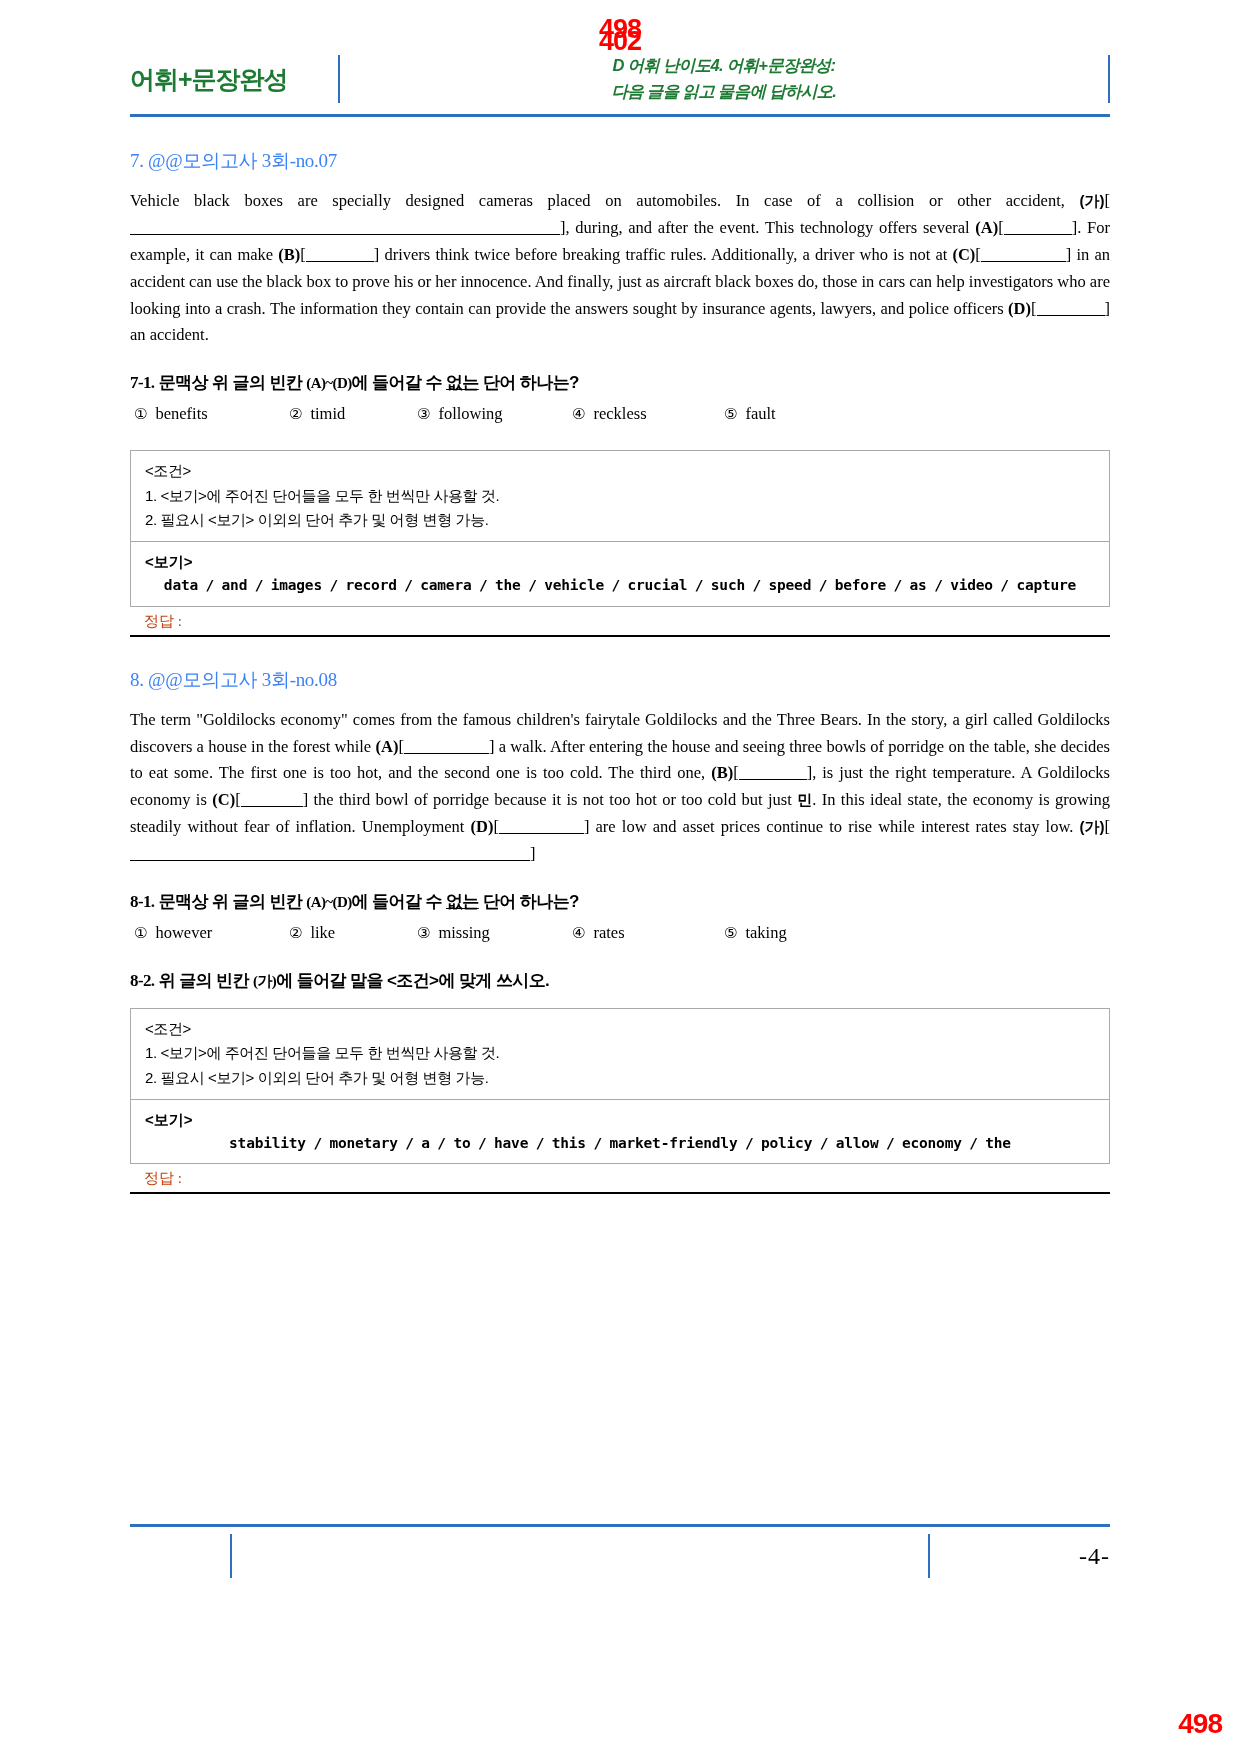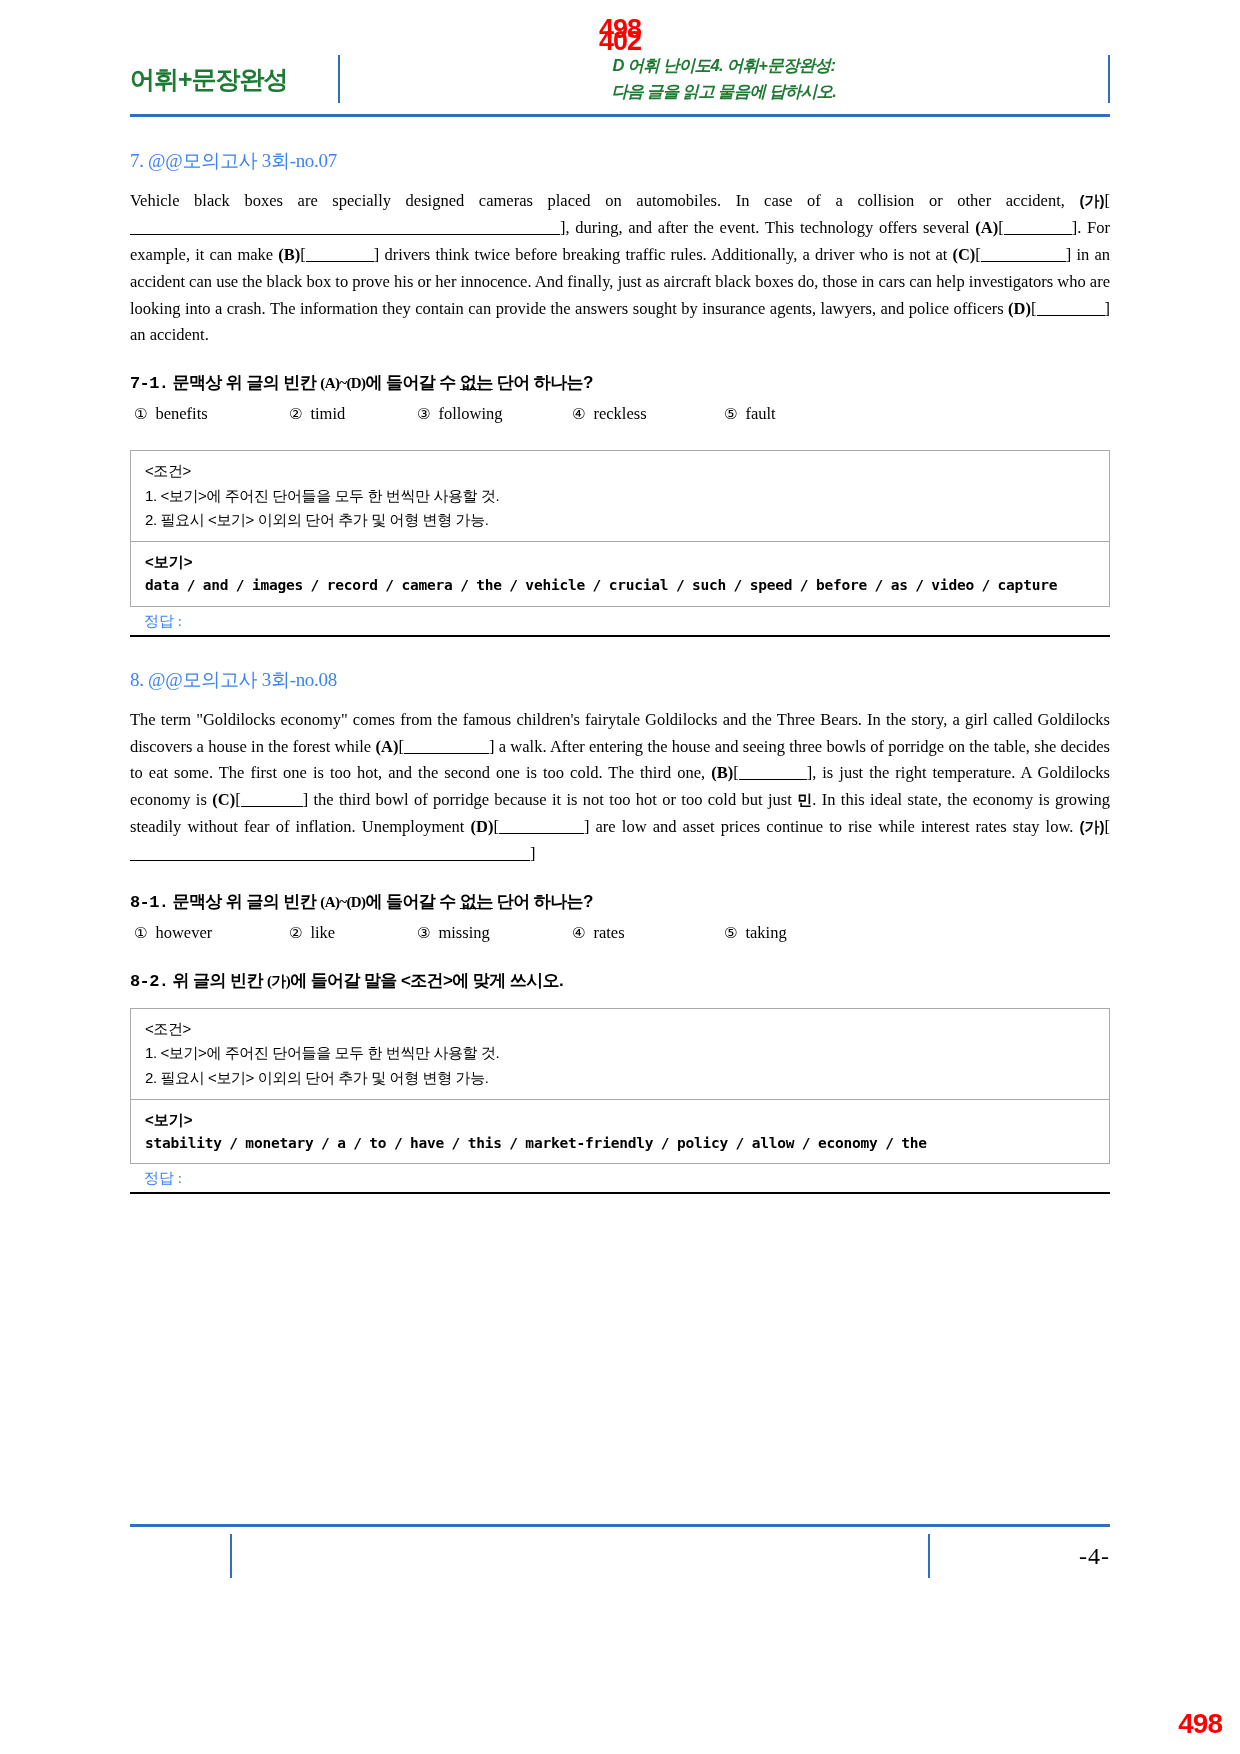--- a/index.html
+++ b/index.html
@@ -131,21 +131,21 @@
   .blank.b-md { width: 68px; }
   .blank.b-sm { width: 62px; }
 
   .sub-q {
     font-family: "Liberation Sans", sans-serif;
     font-weight: bold;
     font-size: 17px;
     letter-spacing: -0.6px;
     margin: 0 0 10px 0;
   }
-  .sub-q .num { font-family: Liberation Mono, monospace; text-align: right; }
+  .sub-q .num { font-family: Liberation Serif, serif; text-align: right; }
   .sub-q .en { font-family: "Liberation Serif", serif; font-size: 15px; font-weight: bold; }
   .sub-q u { text-decoration: underline; }
 
   .choices {
     display: flex;
     font-size: 16.5px;
     margin: 0 0 26px 0;
     padding-left: 4px;
   }
   .choice { display: flex; align-items: baseline; }
@@ -179,25 +179,26 @@
     font-family: "Liberation Sans", sans-serif;
     font-size: 15px;
     line-height: 1.6;
   }
   .bogi-words {
     font-family: "DejaVu Sans Mono", "Liberation Mono", monospace;
     font-size: 14.5px;
     line-height: 1.55;
     letter-spacing: -0.2px;
     word-spacing: -1px;
+    text-align: center;
   }
 
   .answer-row {
     font-family: Liberation Serif, serif;
-    color: #3b82f6;
+    color: #c2410c;
     font-size: 15px;
     padding: 3px 0 4px 14px;
     border-bottom: 2.4px solid #000;
     margin-bottom: 30px;
   }
 
   
   .footer {
     position: absolute;
     left: 0;

